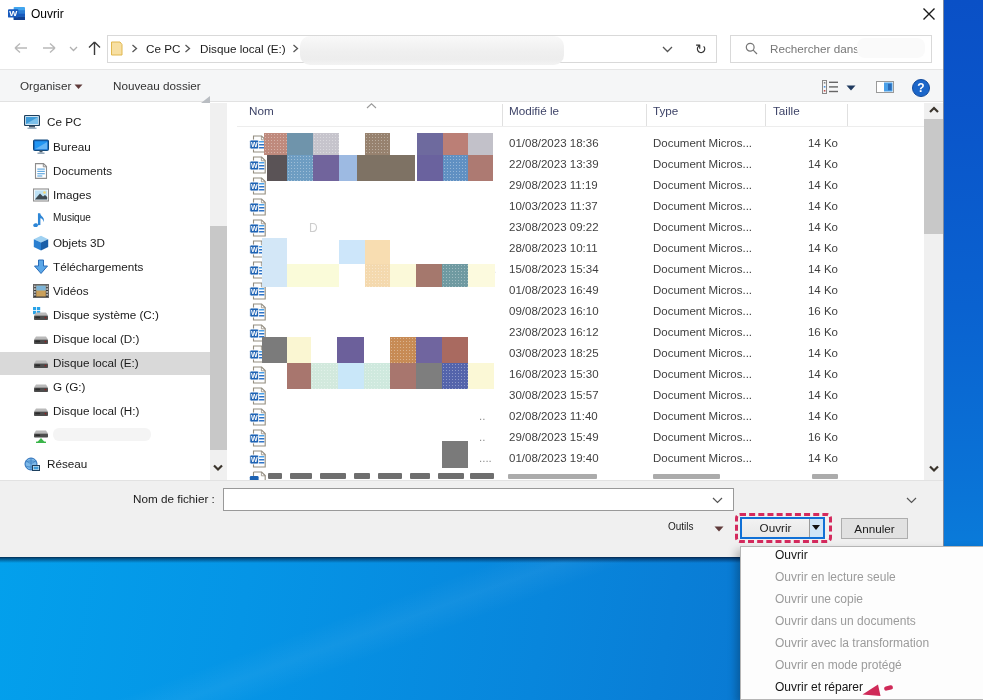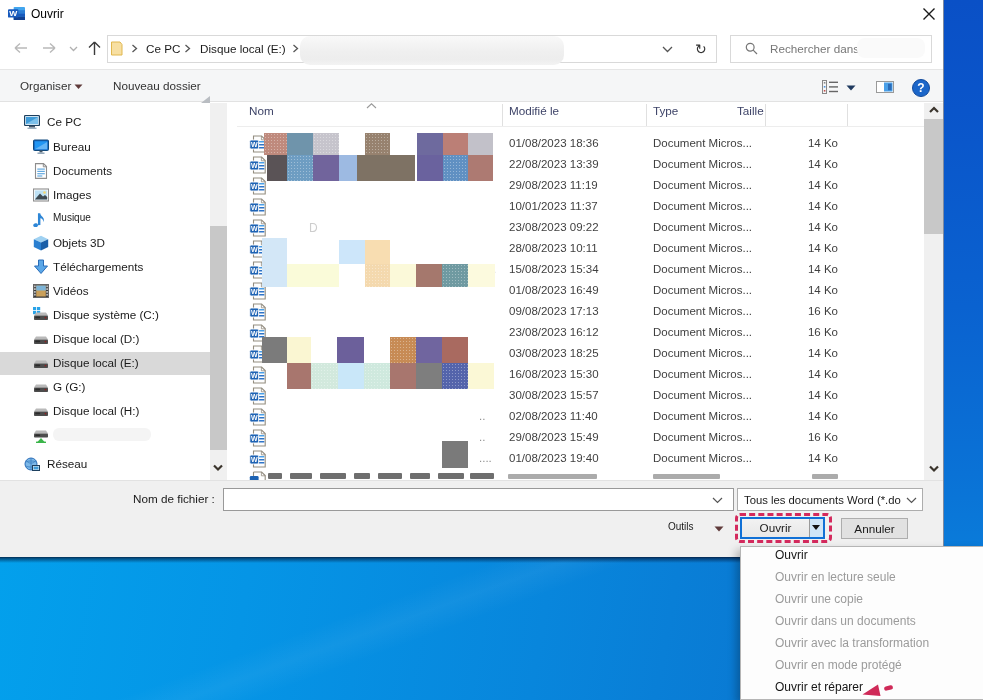--- a/index.html
+++ b/index.html
@@ -265,21 +265,21 @@
   <svg class="abs" style="left:213px;top:464px" width="10" height="8" viewBox="0 0 10 8">
     <path d="M1 1.5 L5 5.5 L9 1.5" stroke="#3a342c" stroke-width="2.2" fill="none"></path>
   </svg>
 
   <div class="hdr" style="left:249px">Nom</div>
   <svg class="abs" style="left:366px;top:103px" width="11" height="6" viewBox="0 0 11 6">
     <path d="M1 5 L5.5 0.8 L10 5" stroke="#9a9a9a" stroke-width="1.1" fill="none"></path>
   </svg>
   <div class="hdr" style="left:509px">Modifié le</div>
   <div class="hdr" style="left:653px">Type</div>
-  <div class="hdr" style="left:737px">Taille</div>
+  <div class="hdr" style="left:773px">Taille</div>
   <div class="hsep" style="left:502px"></div>
   <div class="hsep" style="left:646px"></div>
   <div class="hsep" style="left:765px"></div>
   <div class="hsep" style="left:847px"></div>
   <div class="abs" style="left:237px;top:126px;width:687px;height:1px;background:#ededed"></div>
 
   <svg class="abs" style="left:249px;top:135px" width="18" height="18" viewBox="0 0 18 18">
       <path d="M4.5 1 H12.6 L16.2 4.6 V17 H4.5 Z" fill="#fdfdfd" stroke="#938d80" stroke-width="1.1"></path>
       <path d="M12.4 1 L12.4 4.8 L16.2 4.8" fill="none" stroke="#938d80" stroke-width="0.8"></path>
       <rect x="10" y="6" width="5.3" height="1.5" fill="#4a9fe8"></rect>
@@ -317,21 +317,21 @@
   <div class="row-size" style="left:778px;top:179px">14 Ko</div>
   <svg class="abs" style="left:249px;top:198px" width="18" height="18" viewBox="0 0 18 18">
       <path d="M4.5 1 H12.6 L16.2 4.6 V17 H4.5 Z" fill="#fdfdfd" stroke="#938d80" stroke-width="1.1"></path>
       <path d="M12.4 1 L12.4 4.8 L16.2 4.8" fill="none" stroke="#938d80" stroke-width="0.8"></path>
       <rect x="10" y="6" width="5.3" height="1.5" fill="#4a9fe8"></rect>
       <rect x="10" y="9" width="5.3" height="1.5" fill="#2e74c8"></rect>
       <rect x="10" y="12" width="5.3" height="1.5" fill="#2e74c8"></rect>
       <rect x="0.8" y="5" width="8.8" height="9" rx="1.3" fill="#1e63b4" stroke="#fdfdfd" stroke-width="0.9"></rect>
       <text x="5.2" y="11.9" font-size="7" font-weight="bold" fill="#fff" text-anchor="middle" font-family="Liberation Sans">W</text>
     </svg>
-  <div class="row-date" style="top:200px">10/01/2023 11:37</div>
+  <div class="row-date" style="top:200px">10/03/2023 11:37</div>
   <div class="row-type" style="top:200px">Document Micros...</div>
   <div class="row-size" style="left:778px;top:200px">14 Ko</div>
   <svg class="abs" style="left:249px;top:219px" width="18" height="18" viewBox="0 0 18 18">
       <path d="M4.5 1 H12.6 L16.2 4.6 V17 H4.5 Z" fill="#fdfdfd" stroke="#938d80" stroke-width="1.1"></path>
       <path d="M12.4 1 L12.4 4.8 L16.2 4.8" fill="none" stroke="#938d80" stroke-width="0.8"></path>
       <rect x="10" y="6" width="5.3" height="1.5" fill="#4a9fe8"></rect>
       <rect x="10" y="9" width="5.3" height="1.5" fill="#2e74c8"></rect>
       <rect x="10" y="12" width="5.3" height="1.5" fill="#2e74c8"></rect>
       <rect x="0.8" y="5" width="8.8" height="9" rx="1.3" fill="#1e63b4" stroke="#fdfdfd" stroke-width="0.9"></rect>
       <text x="5.2" y="11.9" font-size="7" font-weight="bold" fill="#fff" text-anchor="middle" font-family="Liberation Sans">W</text>
@@ -378,21 +378,21 @@
   <div class="row-size" style="left:778px;top:284px">14 Ko</div>
   <svg class="abs" style="left:249px;top:303px" width="18" height="18" viewBox="0 0 18 18">
       <path d="M4.5 1 H12.6 L16.2 4.6 V17 H4.5 Z" fill="#fdfdfd" stroke="#938d80" stroke-width="1.1"></path>
       <path d="M12.4 1 L12.4 4.8 L16.2 4.8" fill="none" stroke="#938d80" stroke-width="0.8"></path>
       <rect x="10" y="6" width="5.3" height="1.5" fill="#4a9fe8"></rect>
       <rect x="10" y="9" width="5.3" height="1.5" fill="#2e74c8"></rect>
       <rect x="10" y="12" width="5.3" height="1.5" fill="#2e74c8"></rect>
       <rect x="0.8" y="5" width="8.8" height="9" rx="1.3" fill="#1e63b4" stroke="#fdfdfd" stroke-width="0.9"></rect>
       <text x="5.2" y="11.9" font-size="7" font-weight="bold" fill="#fff" text-anchor="middle" font-family="Liberation Sans">W</text>
     </svg>
-  <div class="row-date" style="top:305px">09/08/2023 17:13</div>
+  <div class="row-date" style="top:305px">09/08/2023 16:10</div>
   <div class="row-type" style="top:305px">Document Micros...</div>
   <div class="row-size" style="left:778px;top:305px">16 Ko</div>
   <svg class="abs" style="left:249px;top:324px" width="18" height="18" viewBox="0 0 18 18">
       <path d="M4.5 1 H12.6 L16.2 4.6 V17 H4.5 Z" fill="#fdfdfd" stroke="#938d80" stroke-width="1.1"></path>
       <path d="M12.4 1 L12.4 4.8 L16.2 4.8" fill="none" stroke="#938d80" stroke-width="0.8"></path>
       <rect x="10" y="6" width="5.3" height="1.5" fill="#4a9fe8"></rect>
       <rect x="10" y="9" width="5.3" height="1.5" fill="#2e74c8"></rect>
       <rect x="10" y="12" width="5.3" height="1.5" fill="#2e74c8"></rect>
       <rect x="0.8" y="5" width="8.8" height="9" rx="1.3" fill="#1e63b4" stroke="#fdfdfd" stroke-width="0.9"></rect>
       <text x="5.2" y="11.9" font-size="7" font-weight="bold" fill="#fff" text-anchor="middle" font-family="Liberation Sans">W</text>
@@ -541,23 +541,20 @@
   <svg class="abs" style="left:929px;top:465px" width="10" height="8" viewBox="0 0 10 8">
     <path d="M1 1.5 L5 5.5 L9 1.5" stroke="#3a342c" stroke-width="2.2" fill="none"></path>
   </svg>
 
   <div class="abs" id="footer"></div>
   <div class="abs" style="left:133px;top:492px;font-size:11.7px">Nom de fichier :</div>
   <div class="abs" id="fname"></div>
   <svg class="abs" style="left:712px;top:497px" width="11" height="7" viewBox="0 0 11 7">
     <path d="M1 1 L5.5 5.5 L10 1" stroke="#555" stroke-width="1.2" fill="none"></path>
   </svg>
-  <div class="abs" id="ftype">
-      <span style="position:absolute;left:6px;top:5px;white-space:nowrap">Tous les documents Word (*.do</span>
-    </div>
   <svg class="abs" style="left:906px;top:497px" width="11" height="7" viewBox="0 0 11 7">
     <path d="M1 1 L5.5 5.5 L10 1" stroke="#555" stroke-width="1.2" fill="none"></path>
   </svg>
   <div class="abs" style="left:668px;top:521px;font-size:10px">Outils</div>
   <svg class="abs" style="left:714px;top:526px" width="10" height="6" viewBox="0 0 10 6">
     <path d="M0.5 0.5 L5 5.5 L9.5 0.5 Z" fill="#5f3a3a"></path>
   </svg>
   <div class="abs" id="btn-ouvrir">
     <div style="position:absolute;left:0;top:0;width:67px;height:18px;background:linear-gradient(180deg,#f2f2f2,#e8e8e8);text-align:center;padding-top:2px;font-size:11.7px">Ouvrir</div>
     <div style="position:absolute;left:67px;top:0;width:1px;height:18px;background:#9a9a9a"></div>

